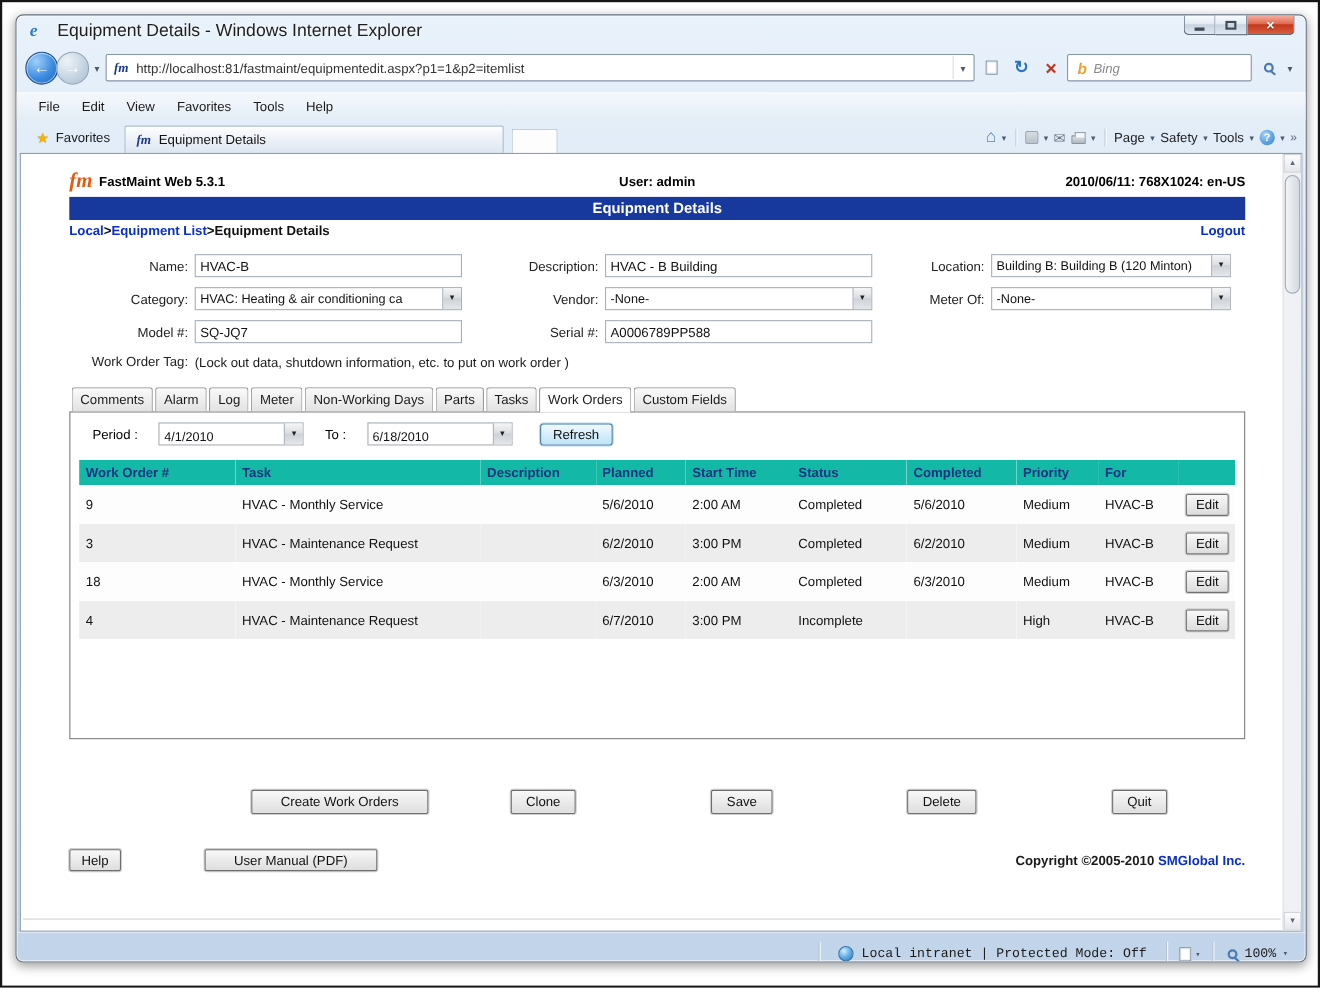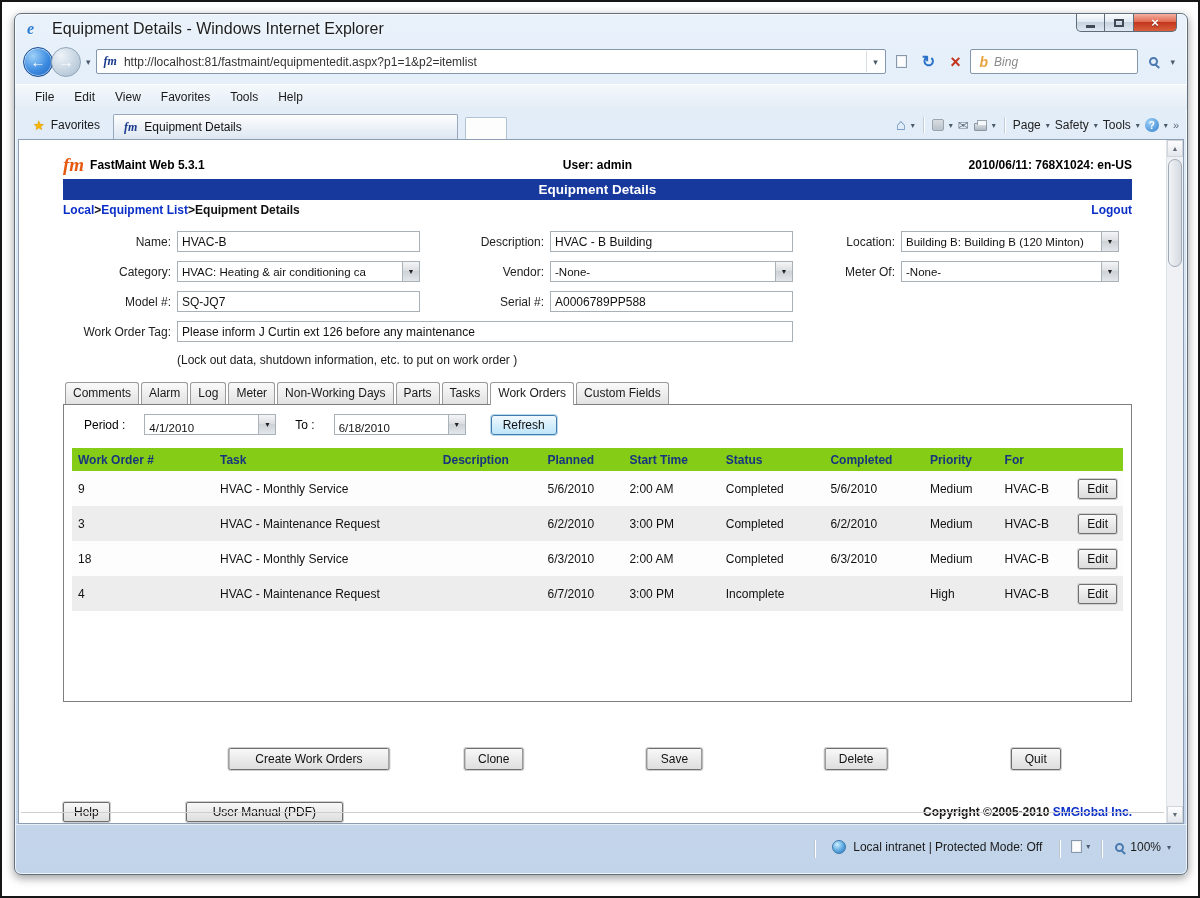--- a/index.html
+++ b/index.html
@@ -97,21 +97,21 @@
   .tab-item { padding:3px 7px 4px; background:linear-gradient(#fafafa,#e2e2e2); border:1px solid #9a9a9a; border-bottom:none; border-radius:3px 3px 0 0; color:#1a1a1a; }
   .tab-item.active { background:#fff; margin-bottom:-1px; padding-bottom:5px; }
 
   .panel { border:1px solid #7e7e7e; background:#fff; height:298px; padding:9px 8px; position:relative; z-index:1; }
   .period-row { display:flex; align-items:center; gap:19px; font-size:12px;margin-left:12px; }
   .period-select { width:132px;align-items:flex-end; }
   .refresh-btn { margin-left:6px; padding:2px 11px; font-size:12px; color:#111; font-family:"Liberation Sans", sans-serif;
                  background:linear-gradient(#f2f9fe,#d8effc 45%,#bfe5f8); border:1px solid #3f7cab; border-radius:3px; box-shadow:0 0 0 1px #b8d9ee; }
 
   .wo-table { width:100%; border-collapse:collapse; margin-top:13px; font-size:12px; table-layout:fixed; }
-  .wo-table th { background:#84cc16; color:#17357f; font-weight:bold; text-align:left; padding:4px 6px; height:23px; overflow:hidden; white-space:nowrap; }
+  .wo-table th { background:#14b8a6; color:#17357f; font-weight:bold; text-align:left; padding:4px 6px; height:23px; overflow:hidden; white-space:nowrap; }
   .wo-table td { padding:4px 6px; height:35px; color:#111; overflow:hidden; white-space:nowrap; }
   .wo-table tr.odd td { background:#fdfdfd; }
   .wo-table tr.even td { background:#ededed; }
   .c-edit { text-align:right; }
   .edit-btn { padding:2px 8px; font-size:12px; background:linear-gradient(#f9f9f9,#dcdcdc); border:1px solid #707070; border-radius:2px; box-shadow:0 0 0 1px #d0d0d0; color:#111; font-family:"Liberation Sans", sans-serif; }
 
   .actions { position:relative; height:24px; margin-top:46px; }
   .action-btn { position:absolute; top:0; transform:translateX(-50%); padding:3px 13px; white-space:nowrap; font-size:12px; color:#111;
                 background:linear-gradient(#f8f8f8,#dedede); border:1px solid #6e6e6e; border-radius:2px; box-shadow:0 0 0 1px #cfcfcf; font-family:"Liberation Sans", sans-serif; }
   .a-create { left:23%; padding:3px 26px; }
@@ -121,21 +121,21 @@
   .a-quit { left:91%; }
 
   .page-footer { display:flex; align-items:center; margin-top:30px; font-size:12px; }
   .small-btn { padding:2px 10px; font-size:12px; color:#111; background:linear-gradient(#f8f8f8,#dedede); border:1px solid #6e6e6e; border-radius:2px; box-shadow:0 0 0 1px #cfcfcf; font-family:"Liberation Sans", sans-serif; }
   .manual-btn { margin-left:76px; padding:2px 26px; }
   .copyright { margin-left:auto; font-weight:bold; color:#1a1a1a; }
   .company-link { color:#0a2fc8; cursor:pointer; }
   .bottom-rule { position:absolute; left:2px; right:2px; bottom:10px; border-top:1px solid #cfcfcf; }
 
   
-  .statusbar { flex:0 0 27px; display:flex; align-items:flex-start; font-size:12px; color:#1a1a1a; padding:16px 6px; box-shadow:inset 0 1px 0 rgba(255,255,255,.6); }
+  .statusbar { flex:0 0 27px; display:flex; align-items:flex-end; font-size:12px; color:#1a1a1a; padding:0 6px; box-shadow:inset 0 1px 0 rgba(255,255,255,.6);font-family:Liberation Mono, monospace; }
   .sb-spacer { flex:1; }
   .s-sep { width:1px; height:18px; background:#b9c4d2; box-shadow:1px 0 0 #fff; margin:0 3px; }
   .zone { display:flex; align-items:center; gap:7px; padding:0 14px; }
   .globe { width:14px; height:14px; border-radius:50%; background:radial-gradient(circle at 35% 30%,#cdeffe,#5aa7e0 55%,#2c79bb); border:1px solid #3a77ad; }
   .zoom { display:flex; align-items:center; gap:6px; padding:0 10px; }
   .sb-mini { display:flex; align-items:center; gap:4px; padding:0 8px; }
 </style>
 </head>
 <body>
 
@@ -276,21 +276,20 @@
           </div>
 
           <span class="f-label">Model #:</span>
           <input class="f-input" value="SQ-JQ7" style="">
           <span class="f-label">Serial #:</span>
           <input class="f-input" value="A0006789PP588" style="">
           <span></span>
             <span></span>
 
           <span class="f-label" style="grid-column:1">Work Order Tag:</span>
-          <input class="f-input tag-input" value="Please inform J Curtin ext 126 before any maintenance" style="">
 
           <span class="tag-note">(Lock out data, shutdown information, etc. to put on work order )</span>
         </div>
 
         <div class="tabs-row">
           <span class="tab-item">Comments</span>
           <span class="tab-item">Alarm</span>
           <span class="tab-item">Log</span>
           <span class="tab-item">Meter</span>
           <span class="tab-item">Non-Working Days</span>

